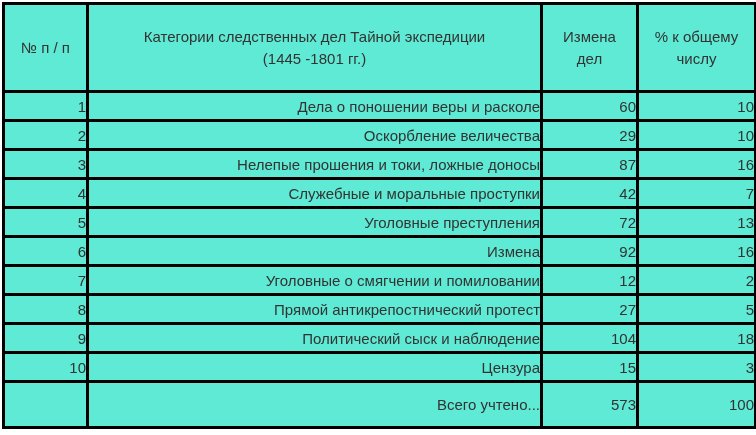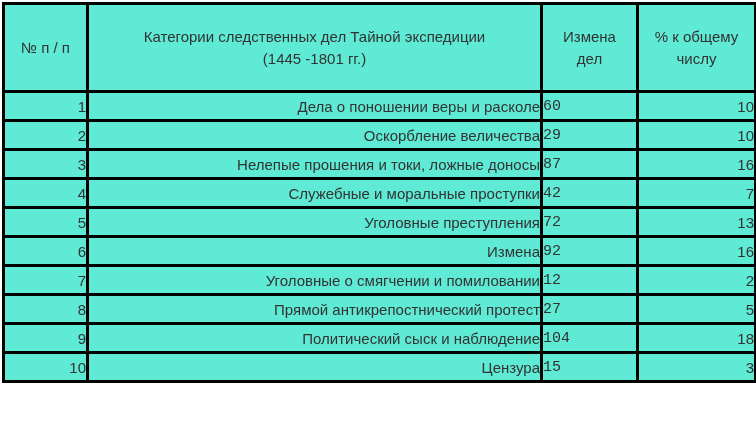--- a/index.html
+++ b/index.html
@@ -33,21 +33,21 @@
     text-align: center;
     white-space: pre-line;
     line-height: 22px;
   }
   
   tr.data-row { height: 29px; }
   tr.total-row { height: 46px; }
   
   .c-no  { text-align: right; padding-right: 13px; }
   .c-cat { text-align: right;  padding-left: 57px;  }
-  .c-cnt { text-align: left; padding-right: 10px; font-family: Liberation Mono, monospace; }
+  .c-cnt { text-align: right; padding-right: 10px; }
   .c-pct { text-align: right; padding-right: 8px;  }
 </style>
 </head>
 <body>
 
 <table class="data-table">
   <colgroup>
     <col style="width:84px">
     <col style="width:454px">
     <col style="width:96px">
@@ -118,14 +118,20 @@
       <td class="c-cat">Политический сыск и наблюдение</td>
       <td class="c-cnt">104</td>
       <td class="c-pct">18</td>
     </tr>
     <tr class="data-row">
       <td class="c-no">10</td>
       <td class="c-cat">Цензура</td>
       <td class="c-cnt">15</td>
       <td class="c-pct">3</td>
     </tr>
+    <tr class="total-row">
+      <td class="c-no"></td>
+      <td class="c-cat">Всего учтено...</td>
+      <td class="c-cnt">573</td>
+      <td class="c-pct">100</td>
+    </tr>
   </tbody>
 </table>
 
 </body></html>

